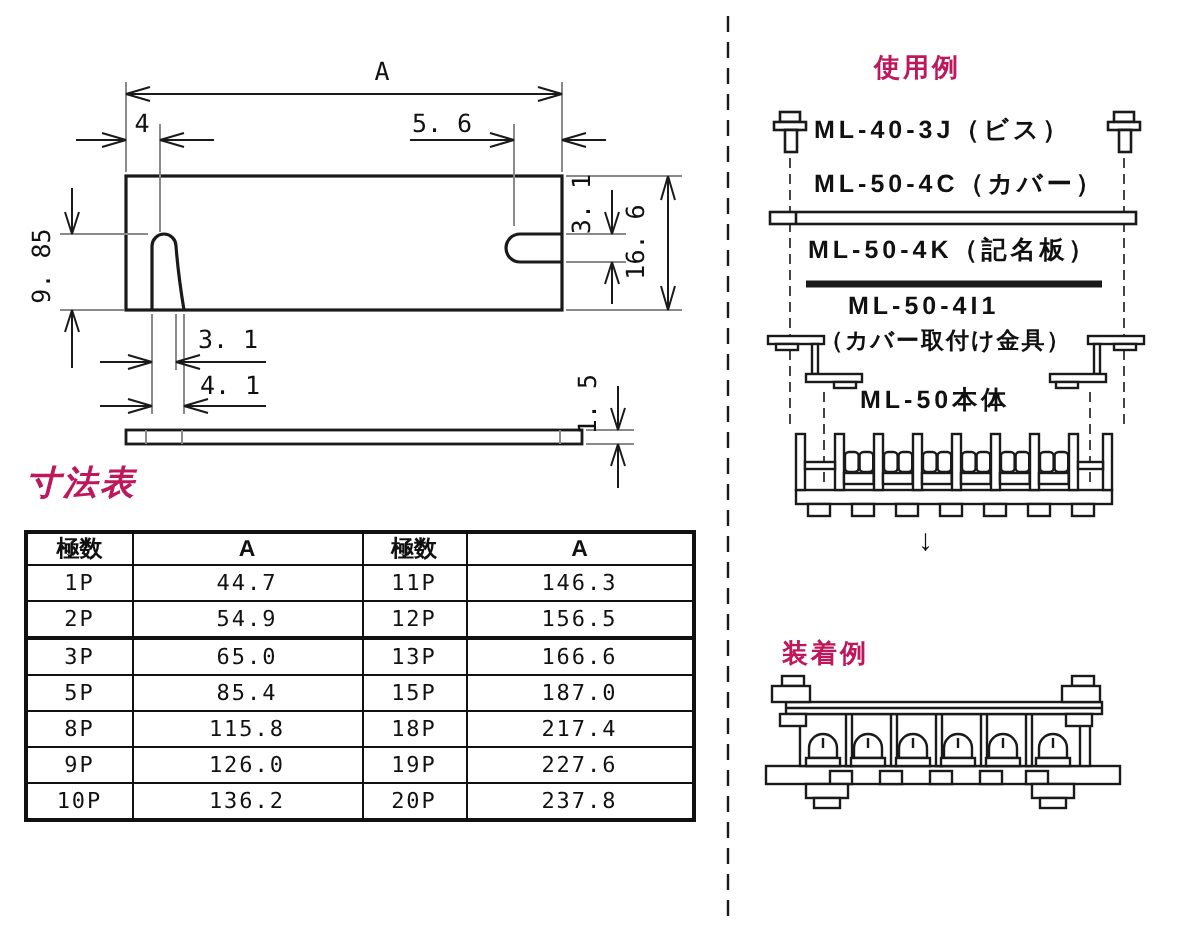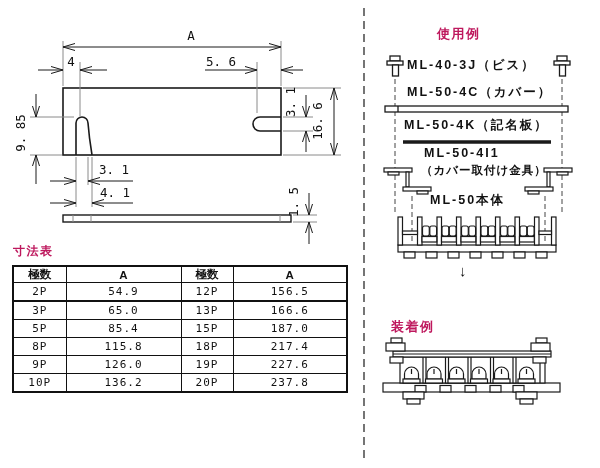--- a/index.html
+++ b/index.html
@@ -1,21 +1,21 @@
 <!DOCTYPE html>
 <html><head>
 <meta charset="utf-8">
 <style>
   html,body{margin:0;padding:0;background:#fff;}
   #canvas{position:relative;width:600px;height:468px;background:#fff;overflow:hidden;
           font-family:"Liberation Sans","DejaVu Sans",sans-serif;color:#111;}
   #lineart{position:absolute;left:0;top:0;}
   .jtitle{position:absolute;font-weight:bold;font-size:13px;letter-spacing:1.5px;white-space:nowrap;color:#be185d;}
   .plabel{position:absolute;font-weight:600;font-size:12.5px;letter-spacing:2px;white-space:nowrap;color:#111;}
-  .plabel.small{font-size:11.5px;letter-spacing:1px;margin-left:11px;}
+  .plabel.small{font-size:11.5px;letter-spacing:1px;}
   .flow-arrow{position:absolute;font-size:15px;color:#111;}
   table.dim-table{position:absolute;left:12px;top:265px;border-collapse:collapse;table-layout:fixed;
                   border:2px solid #111;background:#fff;}
   .dim-table th{border:1px solid #111;height:14px;padding:0;
                 font-family:"Liberation Sans","DejaVu Sans",sans-serif;font-size:11.5px;font-weight:bold;}
   .dim-table td{border:1px solid #111;height:17px;padding:0;text-align:center;
                 font-family:"DejaVu Sans Mono","Liberation Mono",monospace;font-size:11px;letter-spacing:1px;}
   .dim-table tr.thick td{border-bottom-width:2px;margin-top:44px;}
   .svgdim{font-family:"DejaVu Sans Mono","Liberation Mono",monospace;font-size:12.5px;fill:#111;}
 </style>
@@ -212,36 +212,42 @@
   <div class="plabel" style="left:407px;top:84px;">ML-50-4C（カバー）</div>
   <div class="plabel" style="left:404px;top:117px;">ML-50-4K（記名板）</div>
   <div class="plabel" style="left:424px;top:146px;">ML-50-4I1</div>
   <div class="plabel small" style="left:410px;top:163px;">（カバー取付け金具）</div>
   <div class="plabel" style="left:430px;top:192px;">ML-50本体</div>
 
   <div class="flow-arrow" style="left:459px;top:262px;">↓</div>
 
   <div class="jtitle" style="left:391px;top:318px;">装着例</div>
 
-  <div class="jtitle" style="left:13px;top:243px;font-size:12px;">寸法表</div>
+  <div class="jtitle" style="left:13px;top:230px;font-size:17px;font-style:italic;">寸法表</div>
 
   <table class="dim-table">
     <colgroup>
         <col style="width:53px">
         <col style="width:115px">
         <col style="width:52px">
         <col style="width:114px">
       </colgroup>
     <tbody>
         <tr>
       <th>極数</th>
       <th>A</th>
       <th>極数</th>
       <th>A</th>
     </tr>
+    <tr>
+      <td>1P</td>
+          <td>44.7</td>
+      <td>11P</td>
+          <td>146.3</td>
+    </tr>
     <tr class="thick">
       <td>2P</td>
           <td>54.9</td>
       <td>12P</td>
           <td>156.5</td>
     </tr>
     <tr>
       <td>3P</td>
           <td>65.0</td>
       <td>13P</td>

